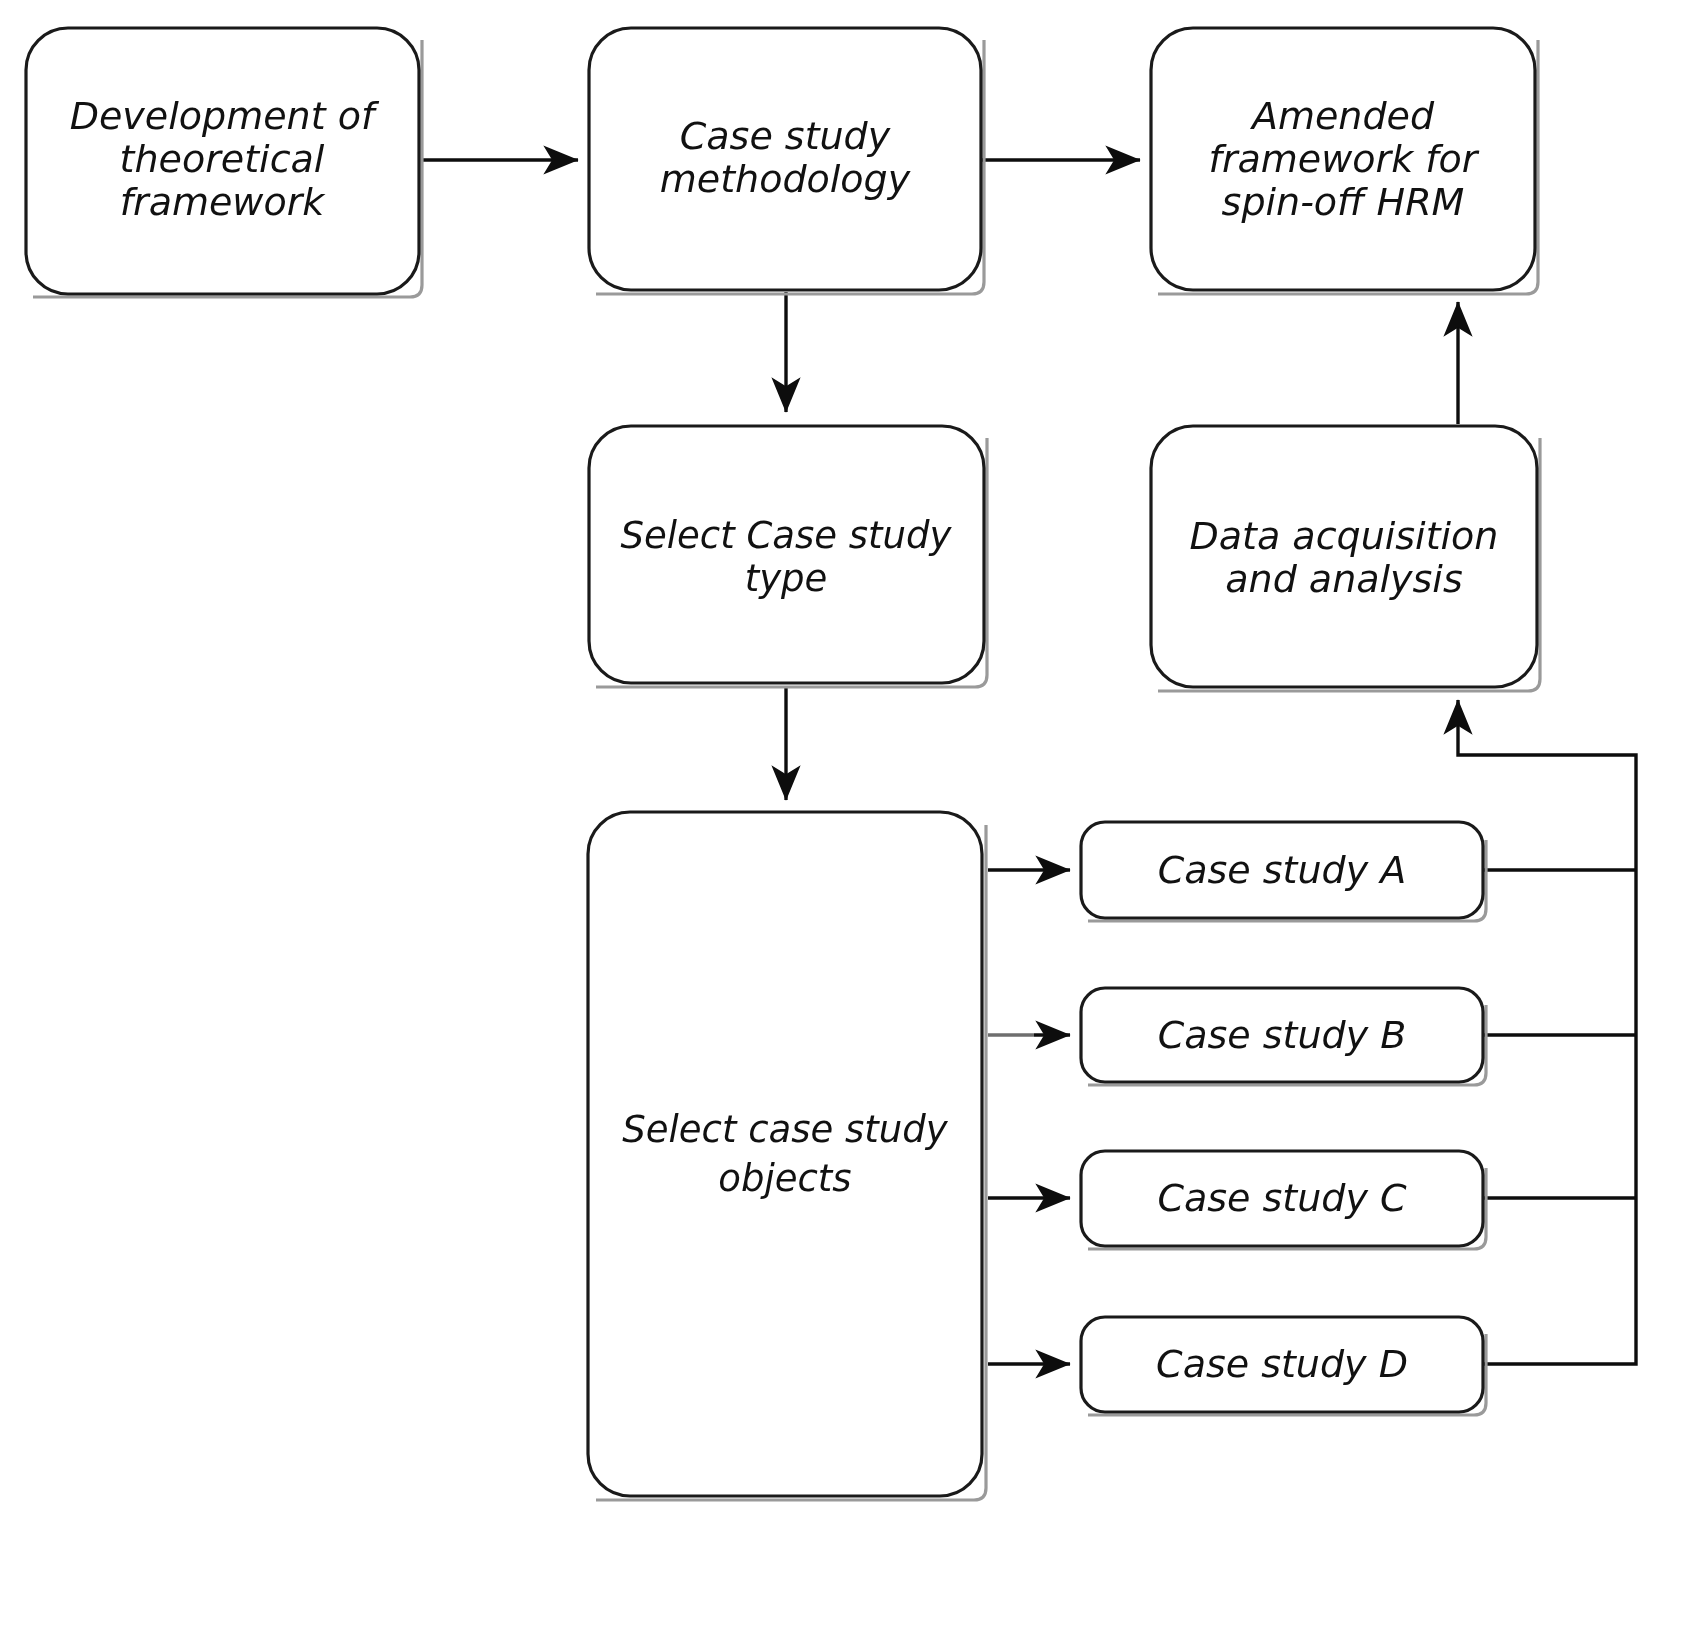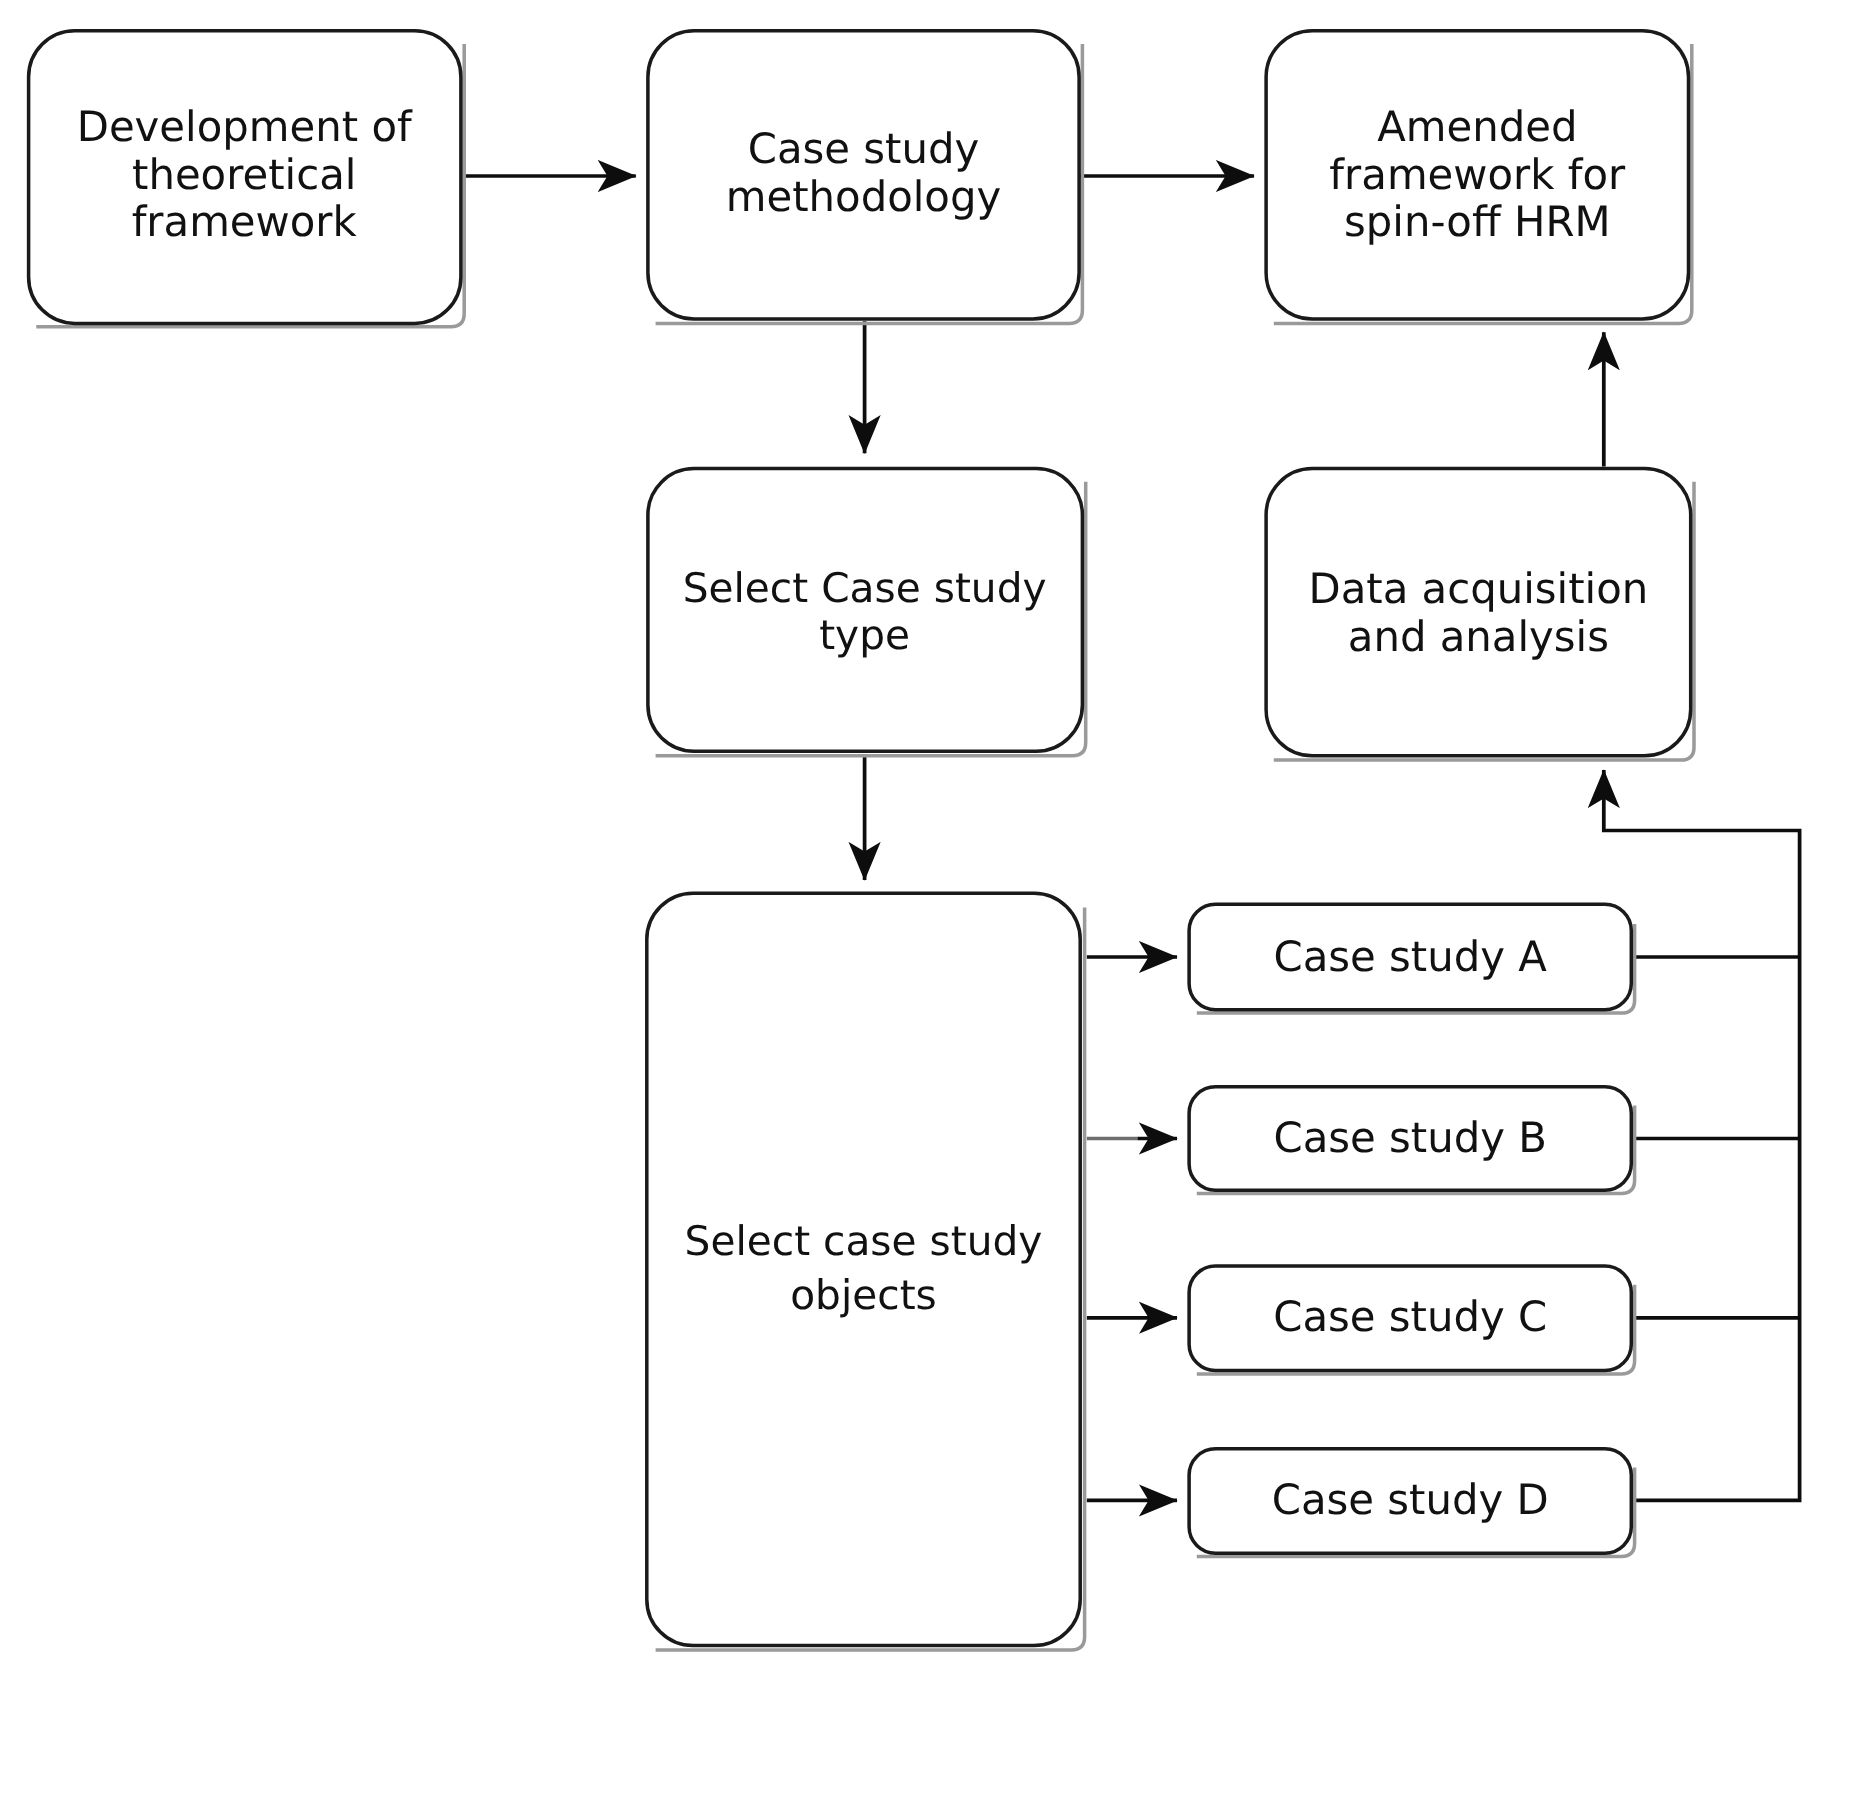--- a/index.html
+++ b/index.html
@@ -10,20 +10,21 @@
   }
   body {
     font-family: "DejaVu Sans", sans-serif;
   }
   #flow-root {
     position: relative;
     width: 1700px;
     height: 1638px;
     background: #ffffff;
     overflow: hidden;
+    font-style: italic;
   }
   #flow-svg {
     position: absolute;
     top: 0;
     left: 0;
     width: 1700px;
     height: 1638px;
     display: block;
   }
   .node-rect {

